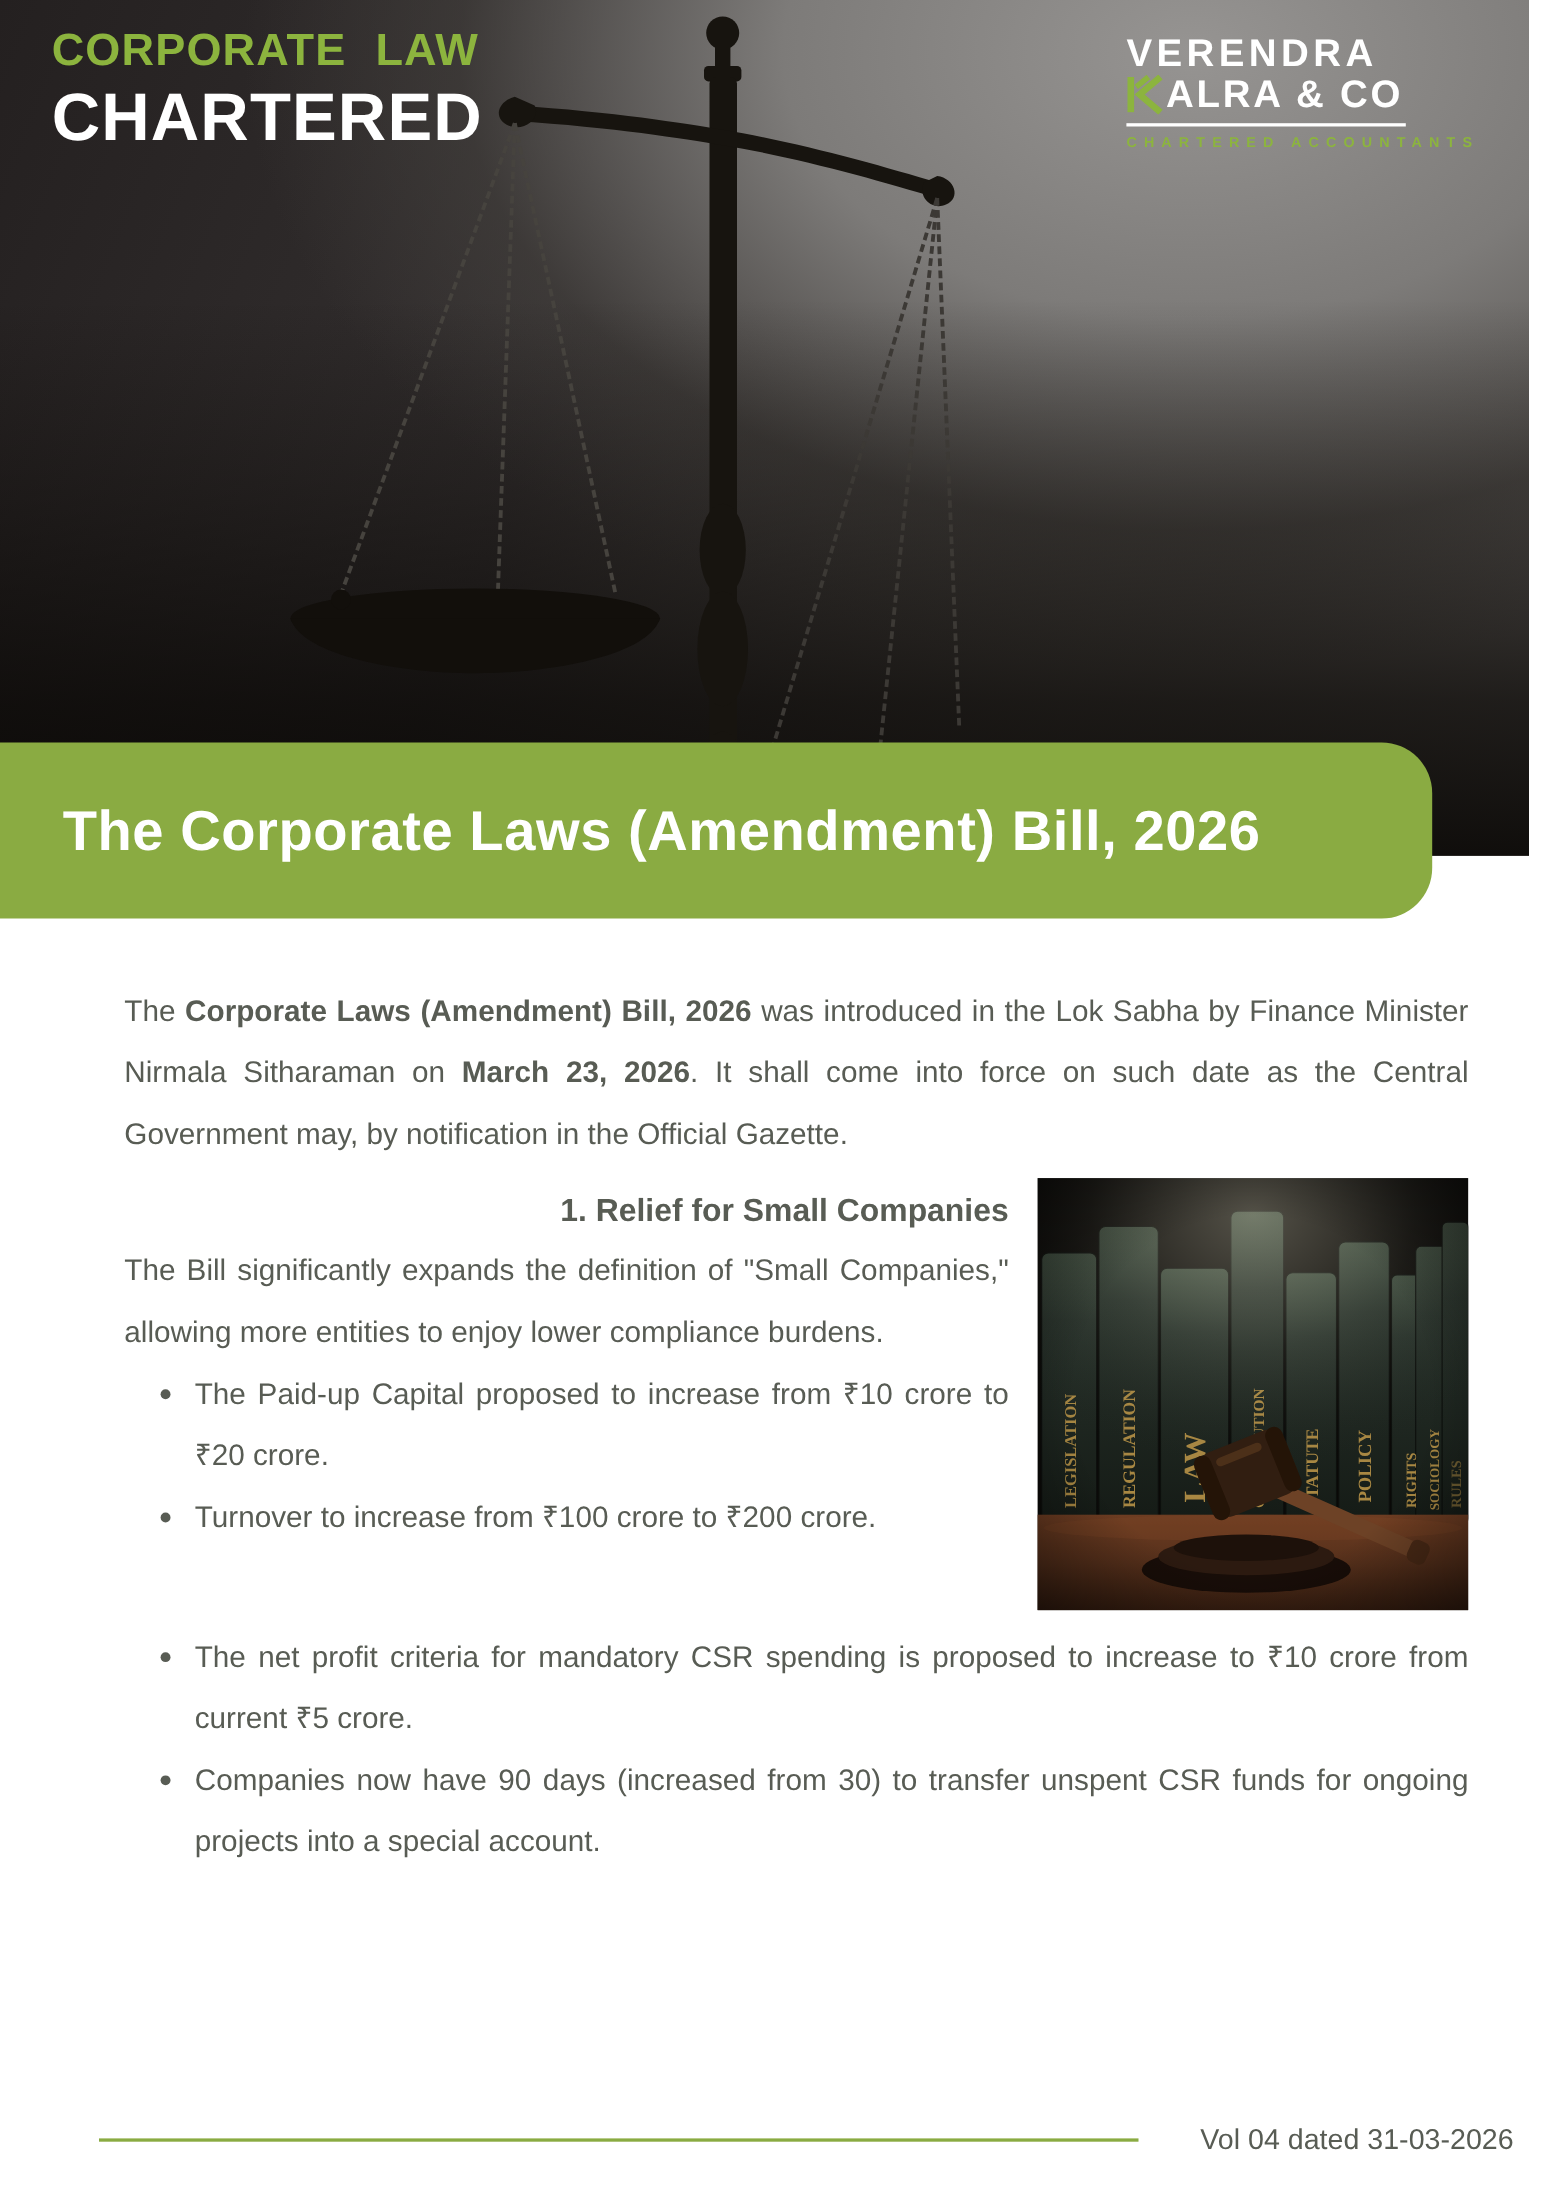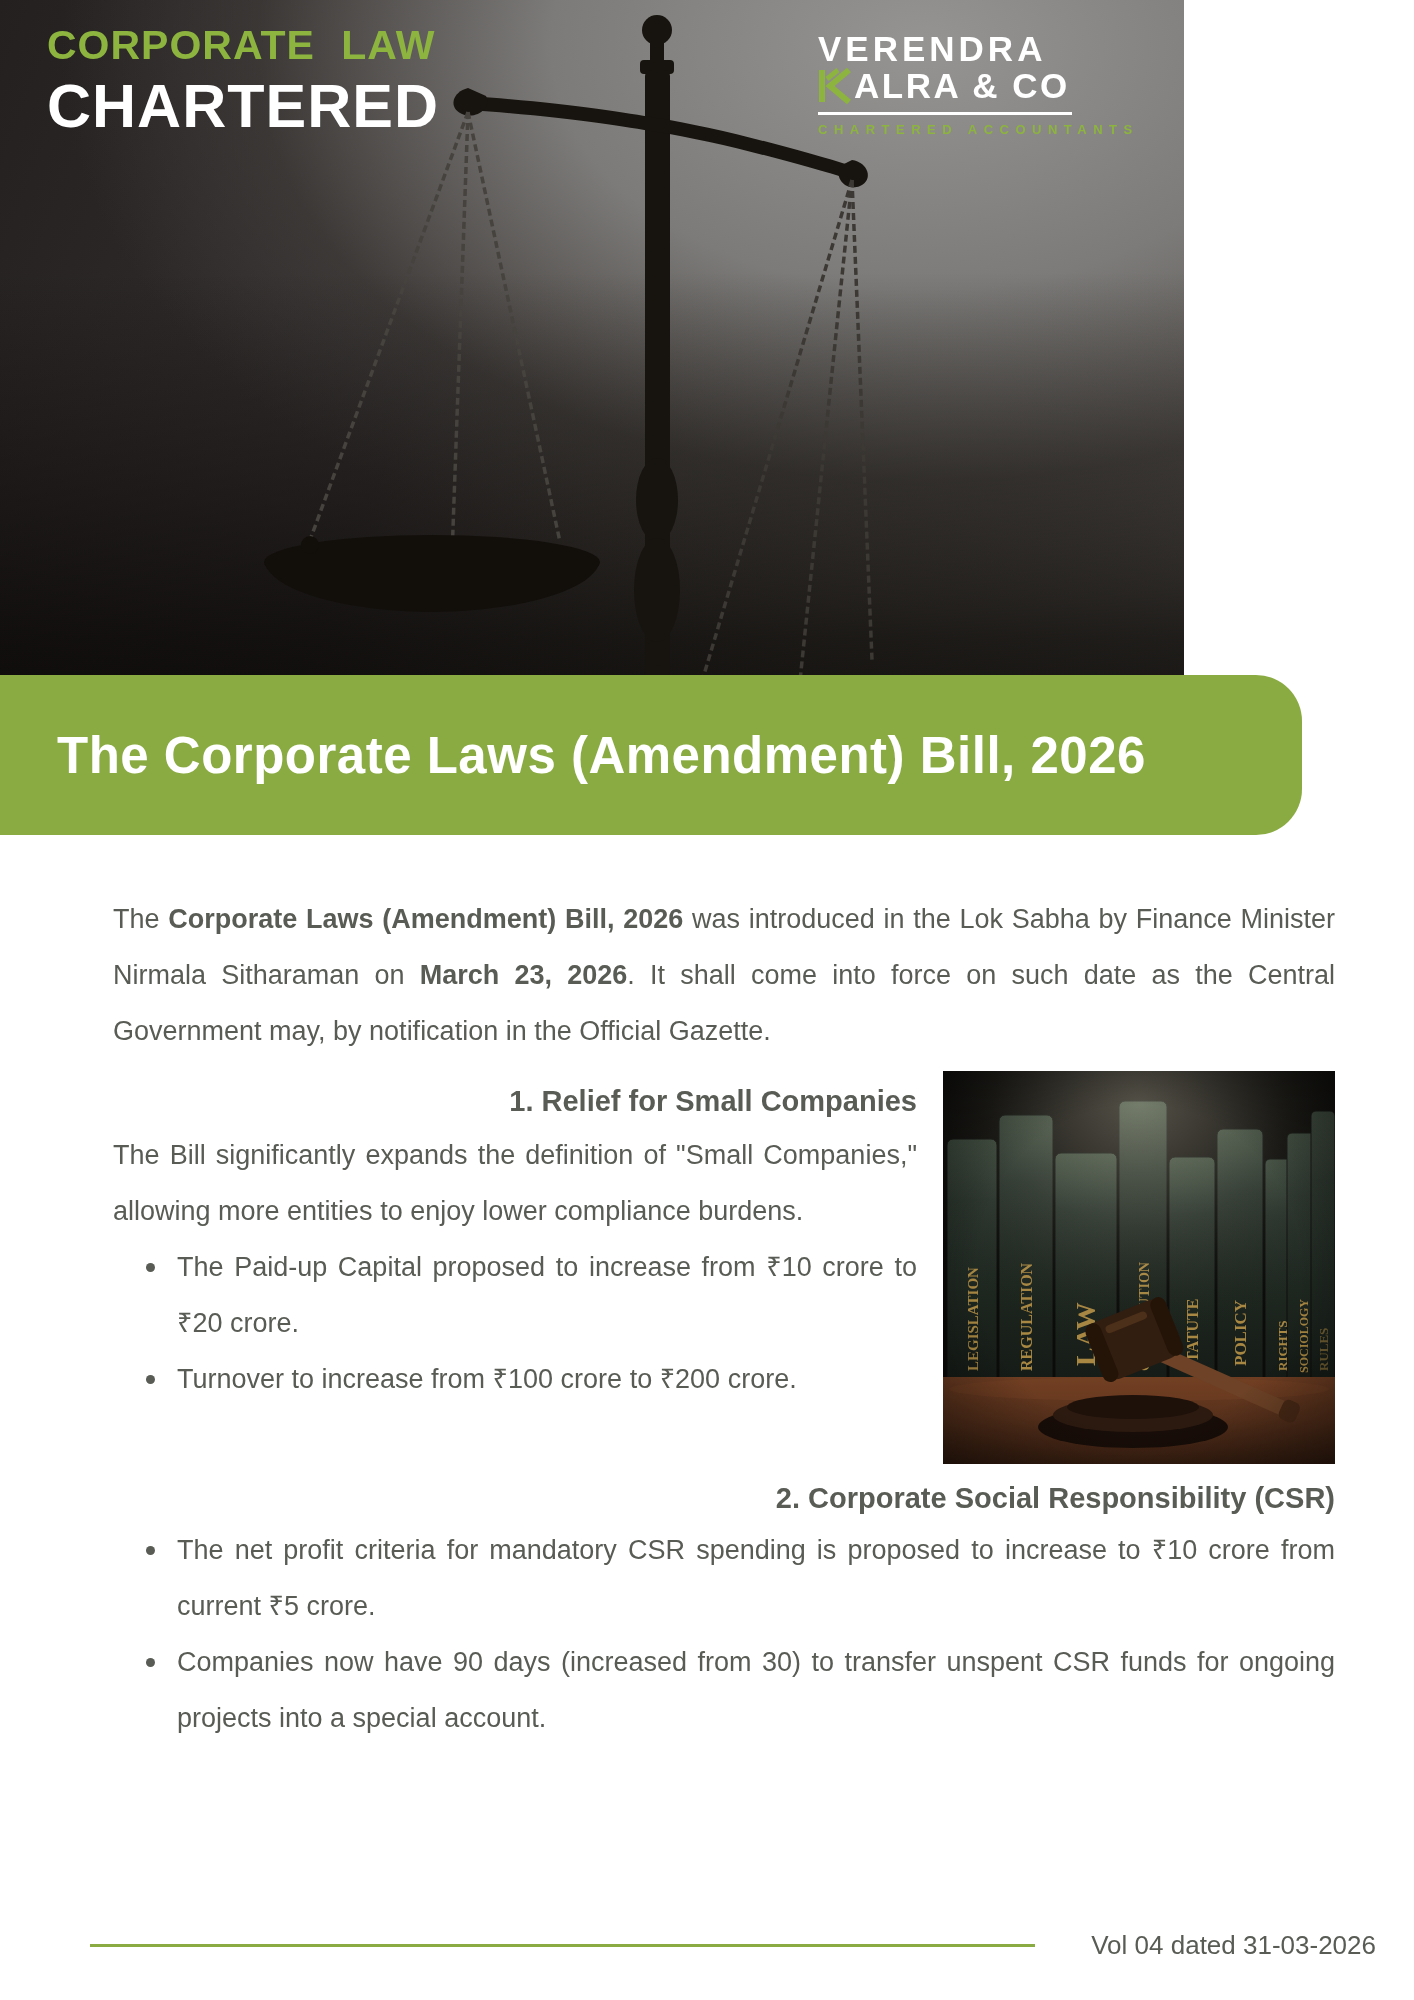--- a/index.html
+++ b/index.html
@@ -4,21 +4,21 @@
 <style>
   * { margin:0; padding:0; box-sizing:border-box; }
   html,body { background:#ffffff; }
   body {
     width:1414px; height:2000px; position:relative; overflow:hidden;
     font-family:"Liberation Sans", sans-serif; color:#585c54;
   }
 
   
   .photo-header{
-    position:absolute; top:0; left:0; width:1184px; height:778px;
+    position:absolute; top:0; left:0; width:1390px; height:778px;
     background:
       linear-gradient(to bottom, rgba(0,0,0,0) 35%, rgba(10,8,6,0.78) 82%, rgba(8,6,4,0.92) 100%),
       radial-gradient(ellipse 980px 640px at 78% 6%, #969492 0%, #7d7b79 38%, rgba(70,67,64,0.55) 68%, rgba(35,32,30,0) 88%),
       linear-gradient(112deg, #242020 0%, #343030 38%, #5a5652 72%, #6e6a67 100%);
   }
   .scales-svg{ position:absolute; top:0; left:0; }
 
   .masthead{ position:absolute; top:22px; left:47px; }
   .kicker{ font-size:41px; font-weight:bold; color:#8cb43e; letter-spacing:1px; word-spacing:14px; }
   .newsflash{ font-size:61px; font-weight:bold; color:#ffffff; letter-spacing:1px; margin-top:2px; }
@@ -221,21 +221,20 @@
             <rect x="168" y="246" width="44" height="8" rx="4" fill="#54351c" opacity="0.8"></rect>
           </g>
         </g>
 
         <rect x="0" y="0" width="392" height="393" fill="url(#vignette)"></rect>
       </svg>
     </div>
   </div>
 
   <div class="section2">
-    <div class="h-dark">2. Corporate Social Responsibility (CSR)</div>
     <ul class="bullets">
       <li>The net profit criteria for mandatory CSR spending is proposed to increase to ₹10 crore from current ₹5 crore.</li>
       <li>Companies now have 90 days (increased from 30) to transfer unspent CSR funds for ongoing projects into a special account.</li>
     </ul>
   </div>
 </div>
 
 <div class="footer">
   <div class="footer-line"></div>
   <div class="footer-text">Vol 04 dated 31-03-2026</div>

